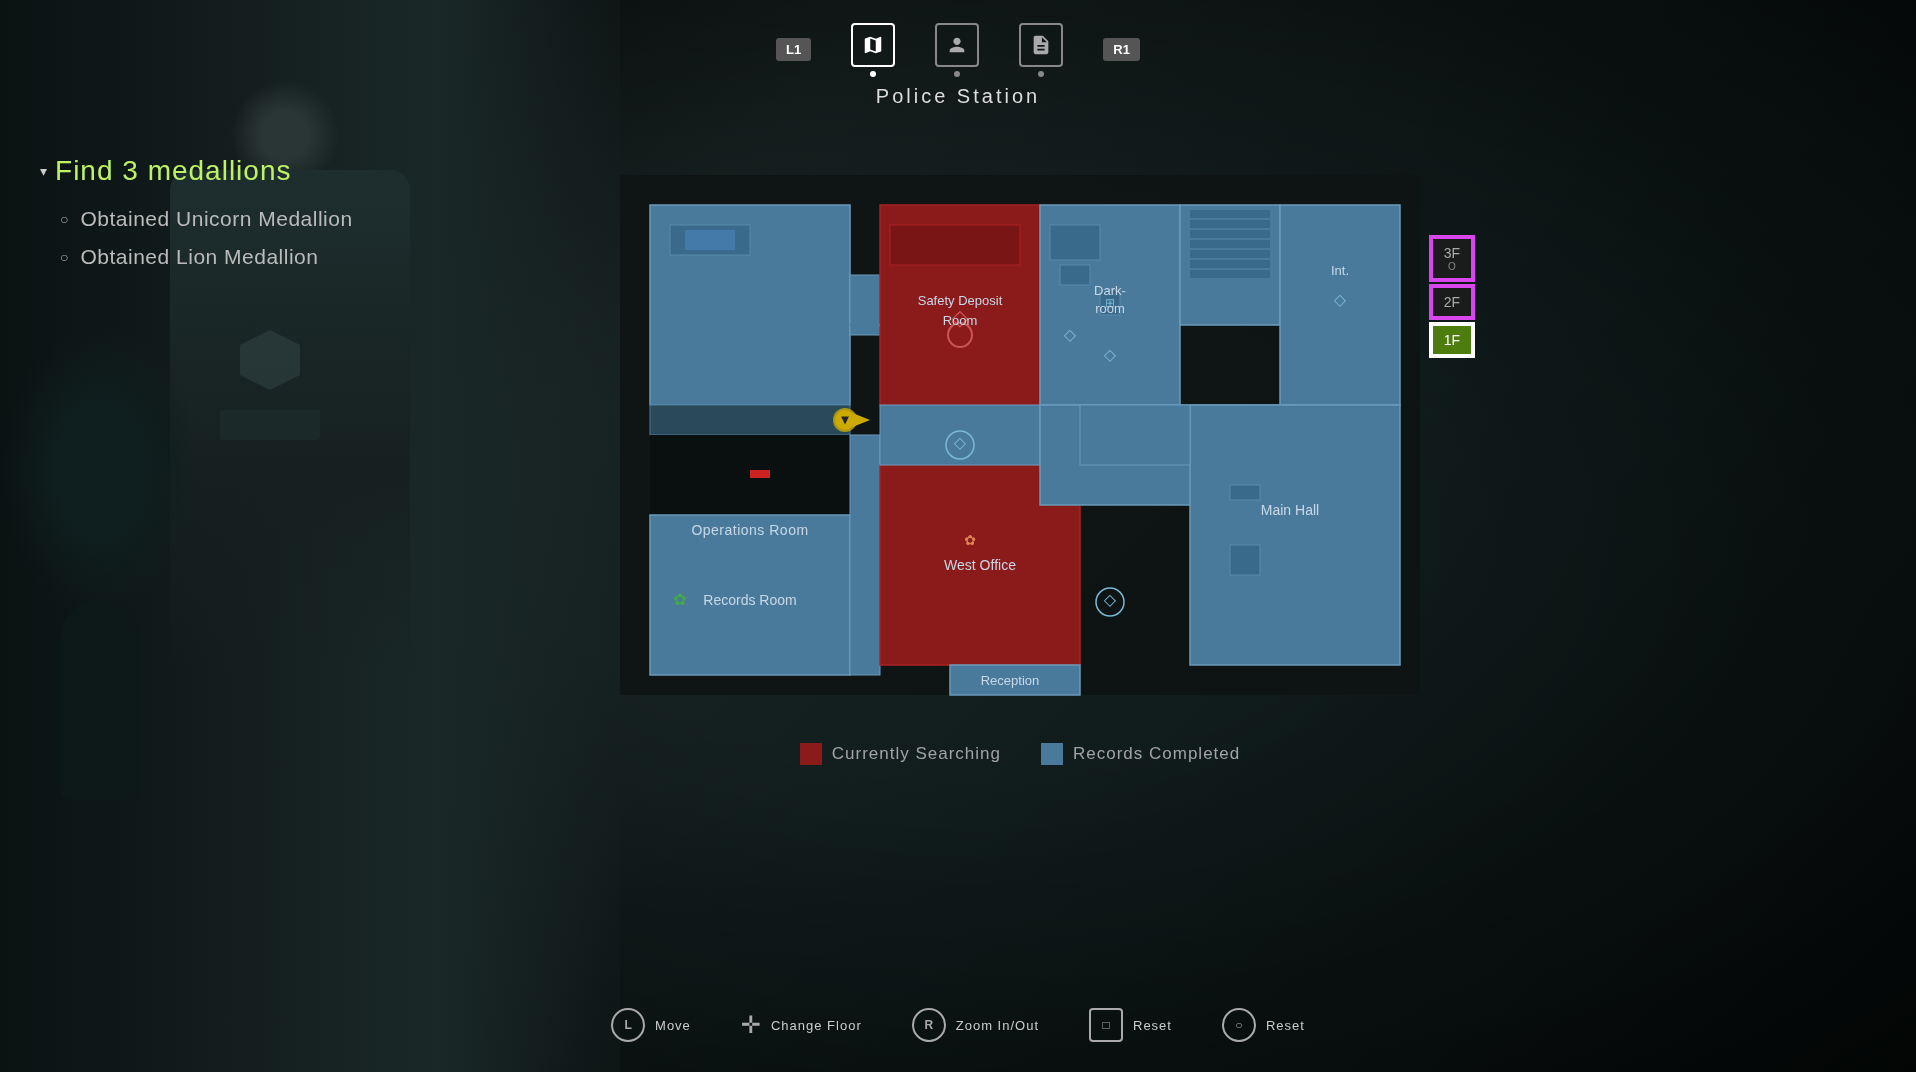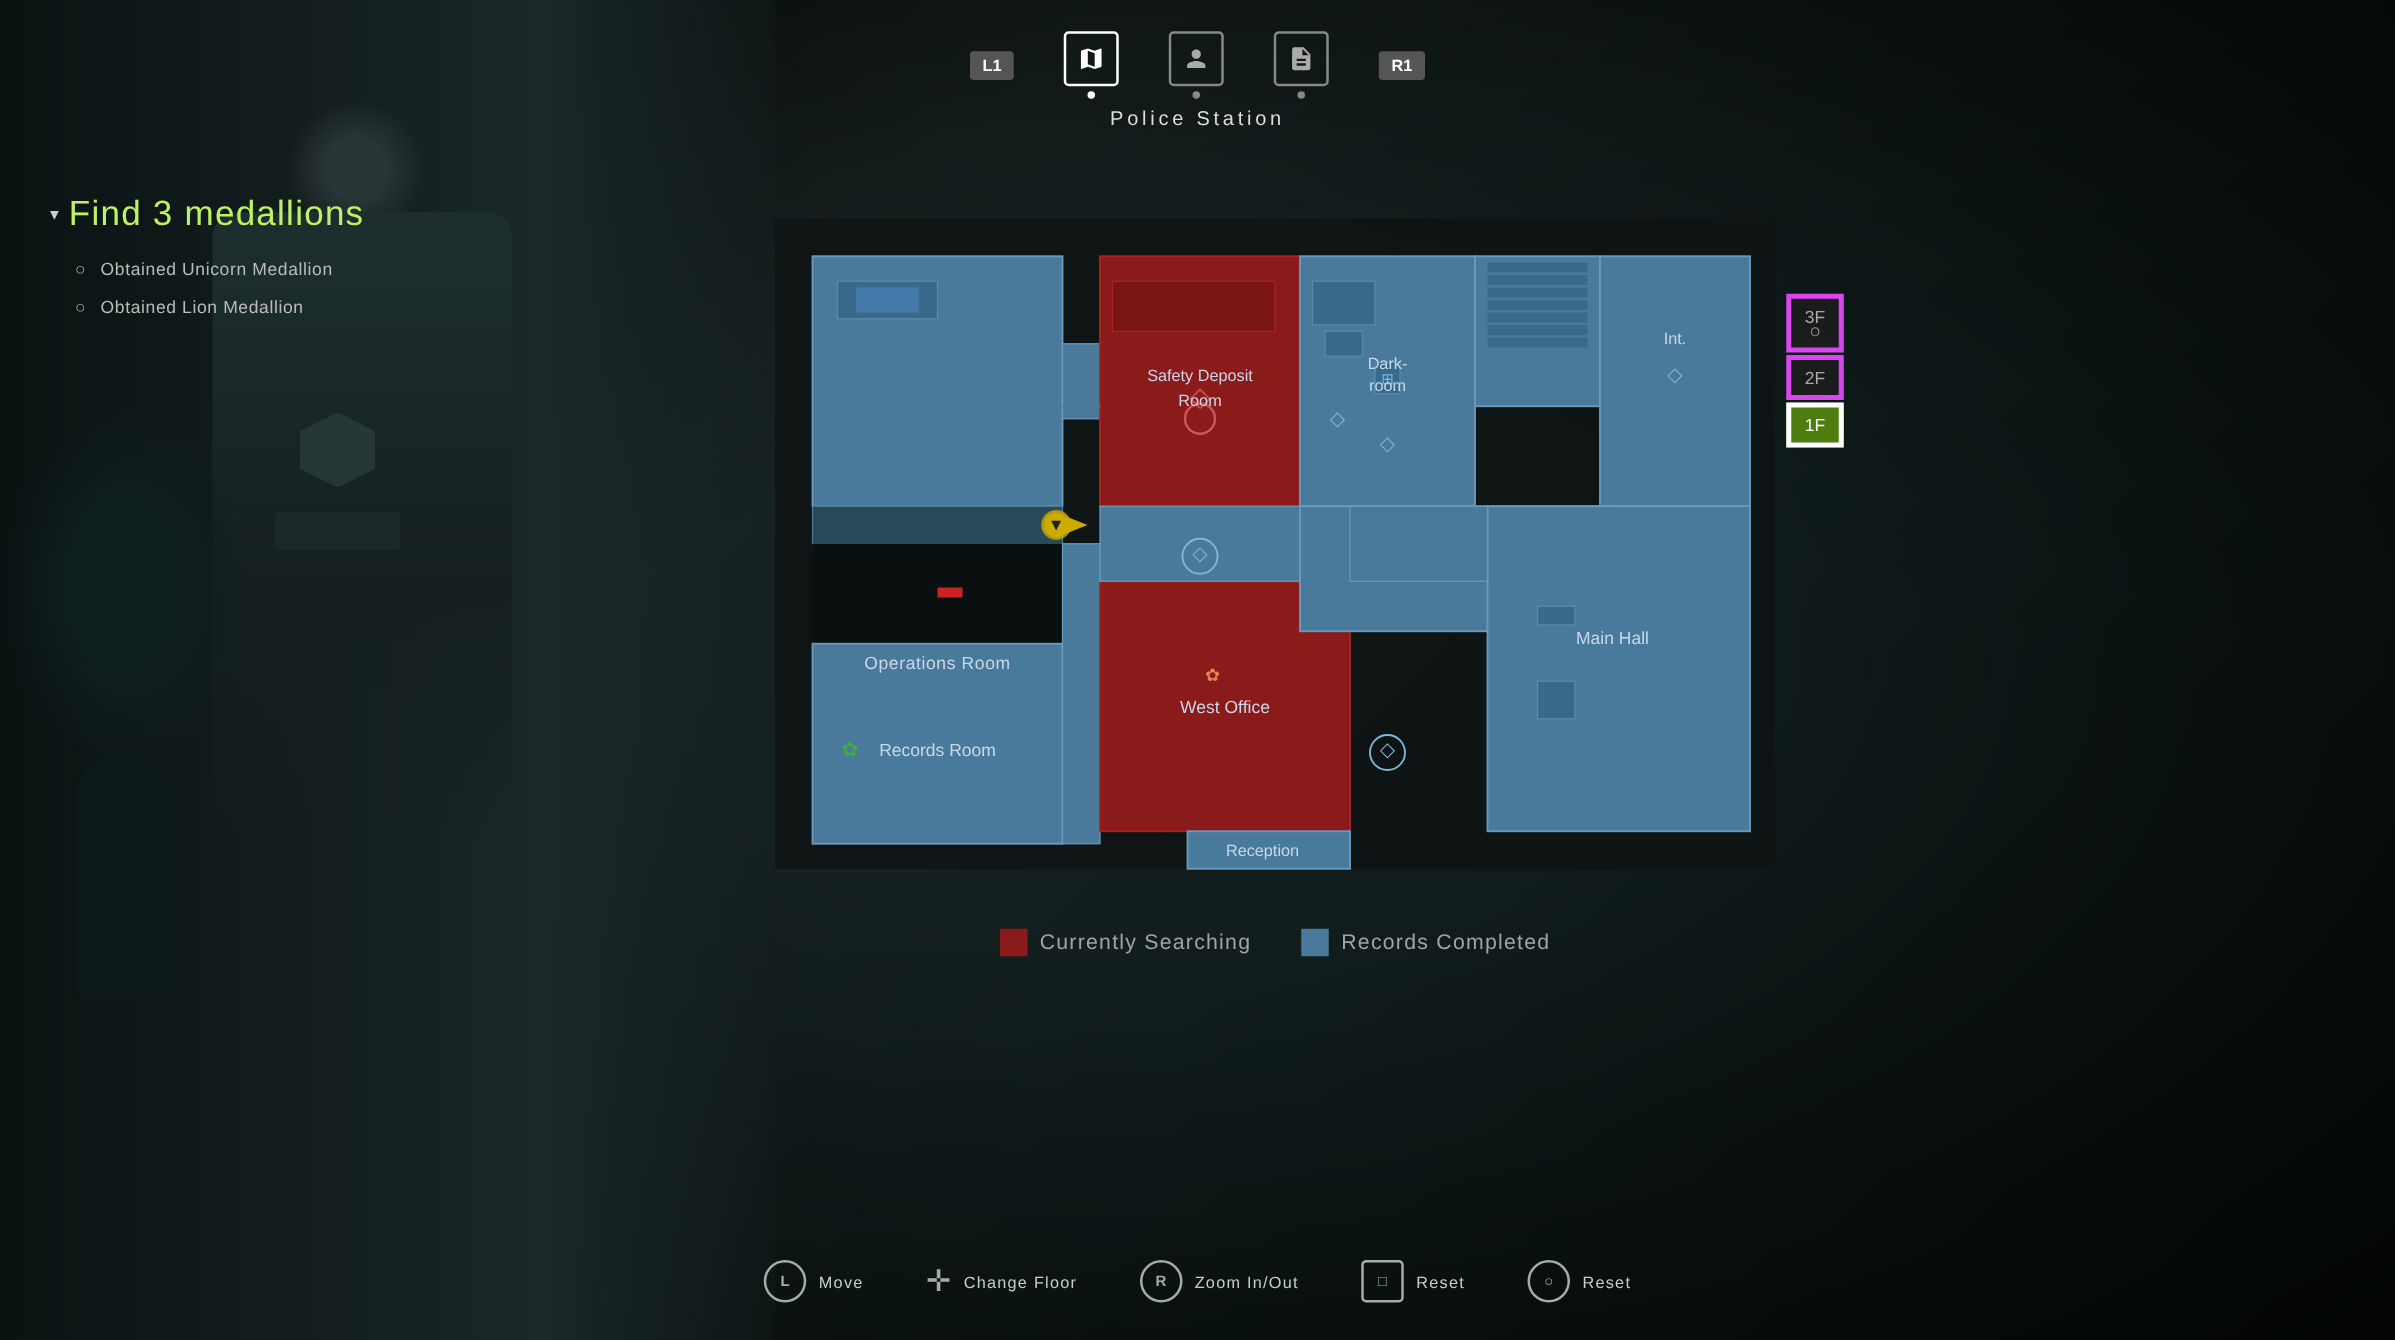--- a/index.html
+++ b/index.html
@@ -79,21 +79,21 @@
     .l1-badge, .r1-badge {
       background: #555;
       color: #fff;
       padding: 4px 10px;
       border-radius: 3px;
       font-size: 13px;
       font-weight: bold;
     }
 
     .station-title {
-      font-size: 16px;
+      font-size: 20px;
       color: #ddd;
       letter-spacing: 3px;
       text-align: center;
     }
 
     
     .objectives-panel {
       position: absolute;
       top: 155px;
       left: 40px;
@@ -126,21 +126,21 @@
       margin-bottom: 14px;
       padding-left: 20px;
     }
 
     .obj-bullet {
       color: #aaa;
       font-size: 14px;
     }
 
     .obj-text {
-      font-size: 14px;
+      font-size: 21px;
       color: #bbb;
       letter-spacing: 0.5px;
     }
 
     
     .map-container {
       position: absolute;
       top: 155px;
       left: 620px;
       width: 800px;

